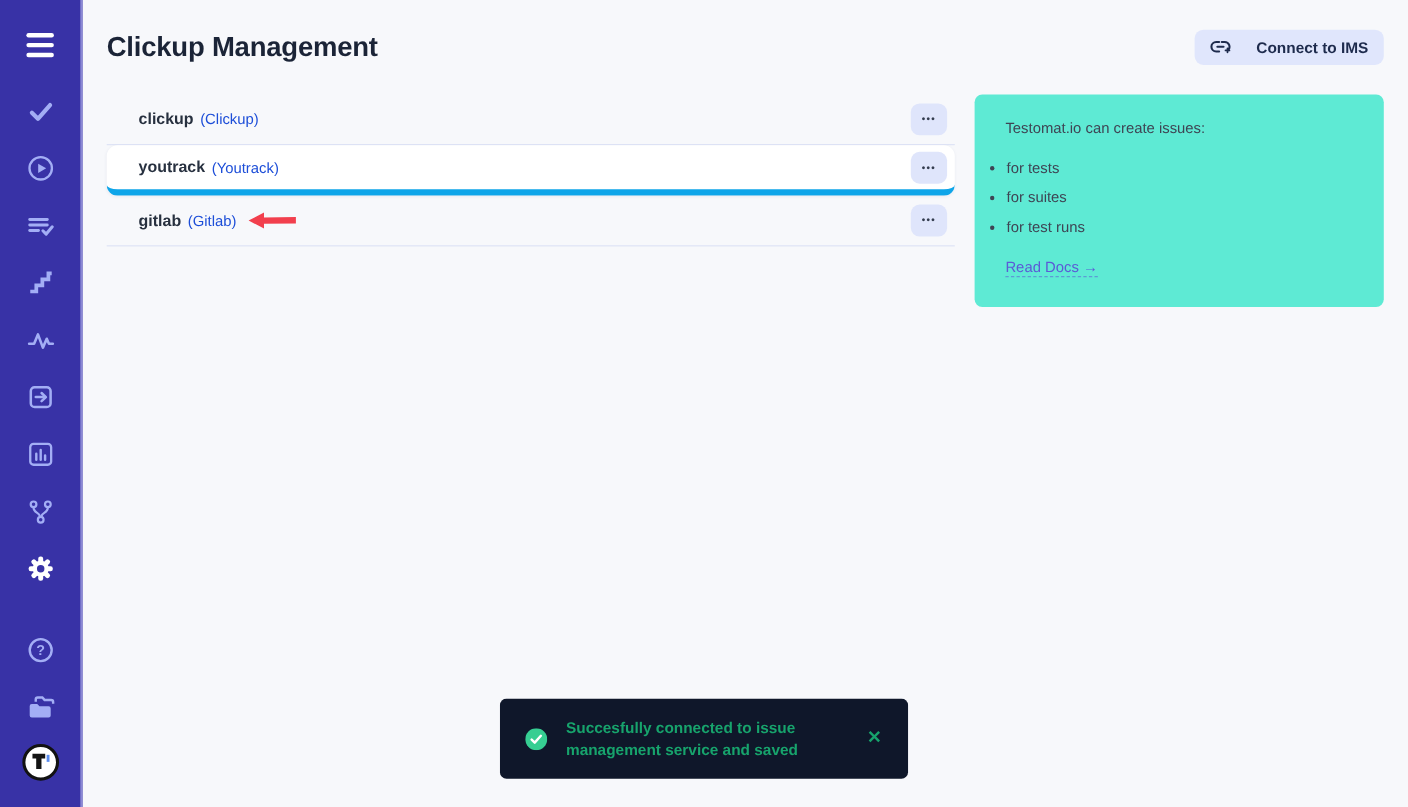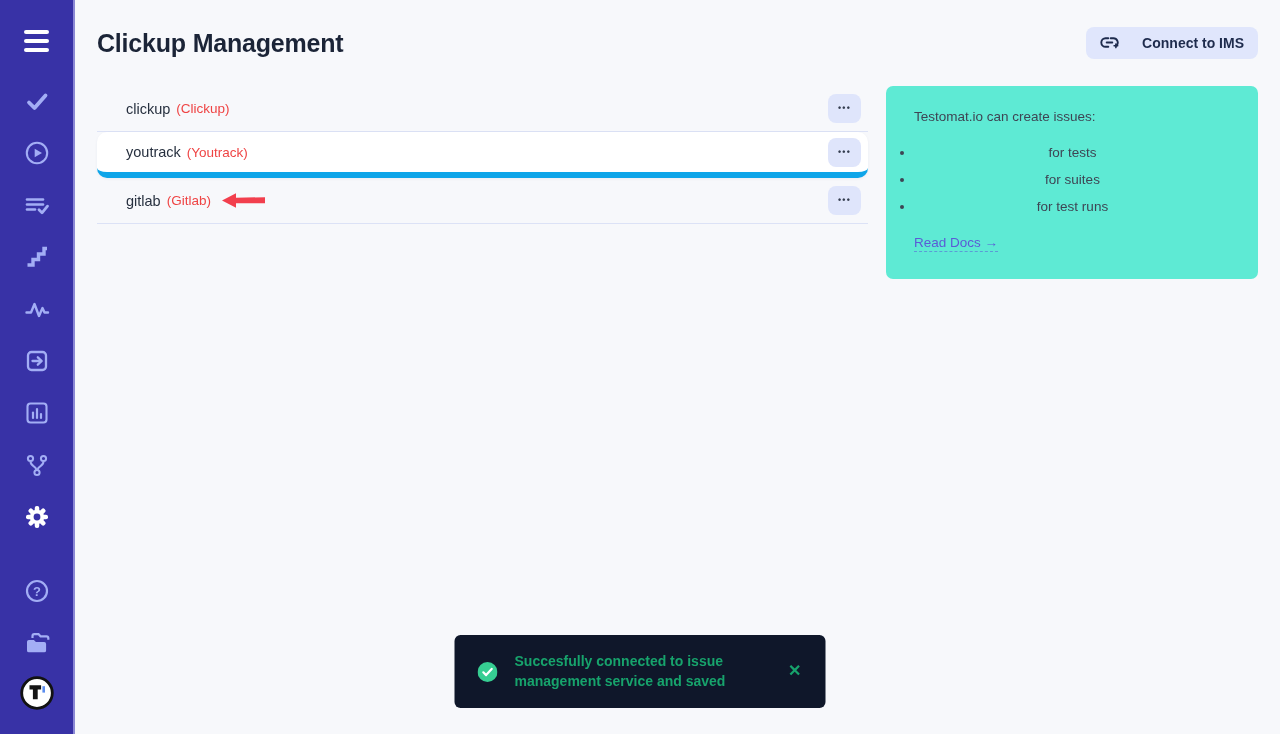--- a/index.html
+++ b/index.html
@@ -35,35 +35,35 @@
   
   .ims-list { flex:1; min-width:0; }
   .ims-row {
     height:46px; display:flex; align-items:center; padding:0 7px 0 29px; cursor:pointer;
     border-bottom:1px solid #DCE2F6;
   }
   .ims-row.active {
     background:#FFFFFF; border-radius:10px; border-bottom:6px solid #0ea5e9;
     box-shadow:0 1px 3px rgba(35,50,110,0.06);
   }
-  .ims-name { font-size:14.5px; font-weight:400; color:#27303F; }
-  .ims-type { font-size:13.5px; color:#ef4444; margin-left:6px;text-align:center; }
+  .ims-name { font-size:14.5px; font-weight:700; color:#27303F; }
+  .ims-type { font-size:13.5px; color:#1d4ed8; margin-left:6px;text-align:center; }
   .row-arrow { margin-left:9px; display:flex; align-items:center; }
   .menu-btn {
     margin-left:auto; width:33px; height:29px; border:none; border-radius:8px;
     background:#DFE5FB; cursor:pointer; display:flex; align-items:center; justify-content:center;
   }
   .dots { font-size:9px; letter-spacing:1.2px; font-weight:900; color:#333C4E; line-height:1; }
   
   .info-panel {
     width:372px; flex:0 0 372px; background:#5eead4; border-radius:7px;
     padding:23px 28px 27px; color:#3E4554;
   }
   .info-title { font-size:13.5px; font-weight:400; }
-  .info-list { margin:21px 0 0 1px;text-align:center; }
+  .info-list { margin:21px 0 0 1px; }
   .info-list li { font-size:13.5px; margin-bottom:12px; }
   .info-list li:last-child { margin-bottom:0; }
   .read-docs {
     display:inline-block; margin-top:21px; font-size:13.5px; color:#5B5BD6;
     text-decoration:none; border-bottom:1px dashed rgba(91,91,214,.55); padding-bottom:1px; cursor:pointer;
   }
   
   .toast {
     position:fixed; left:50%; transform:translateX(-50%); bottom:26px;
     width:371px; background:#0f172a; border-radius:6px; padding:16px 24px 17px 23px;

